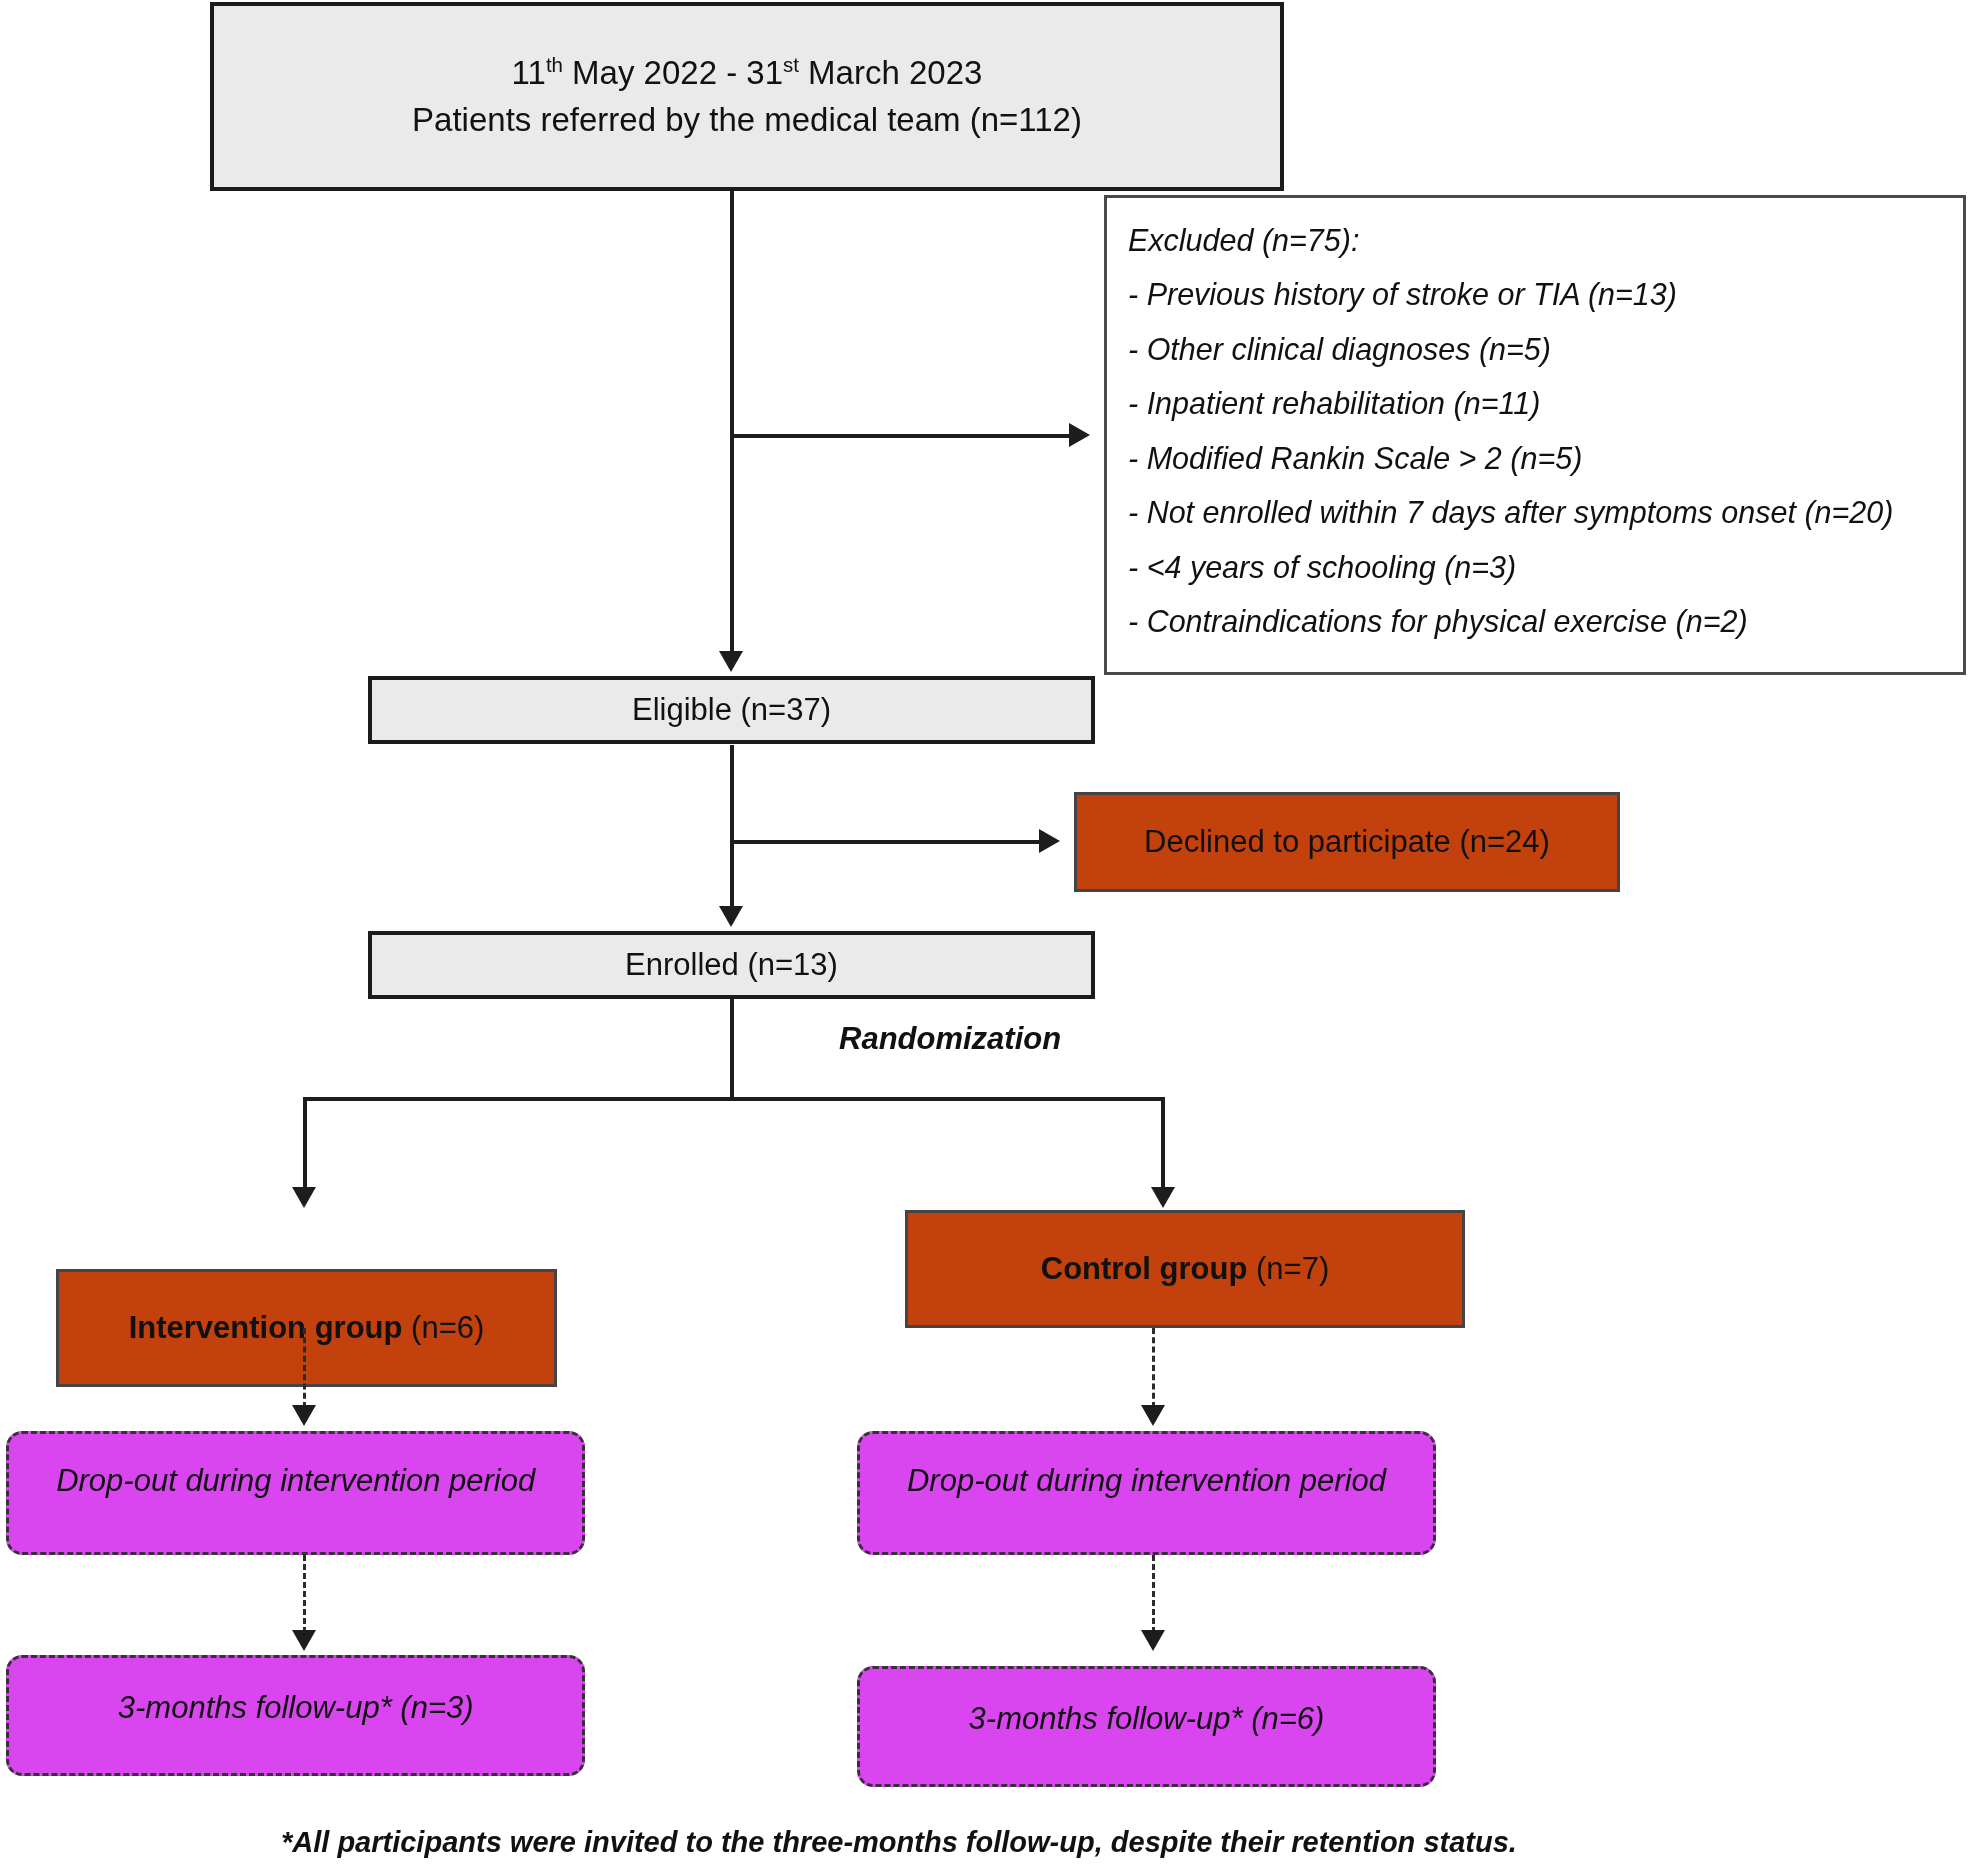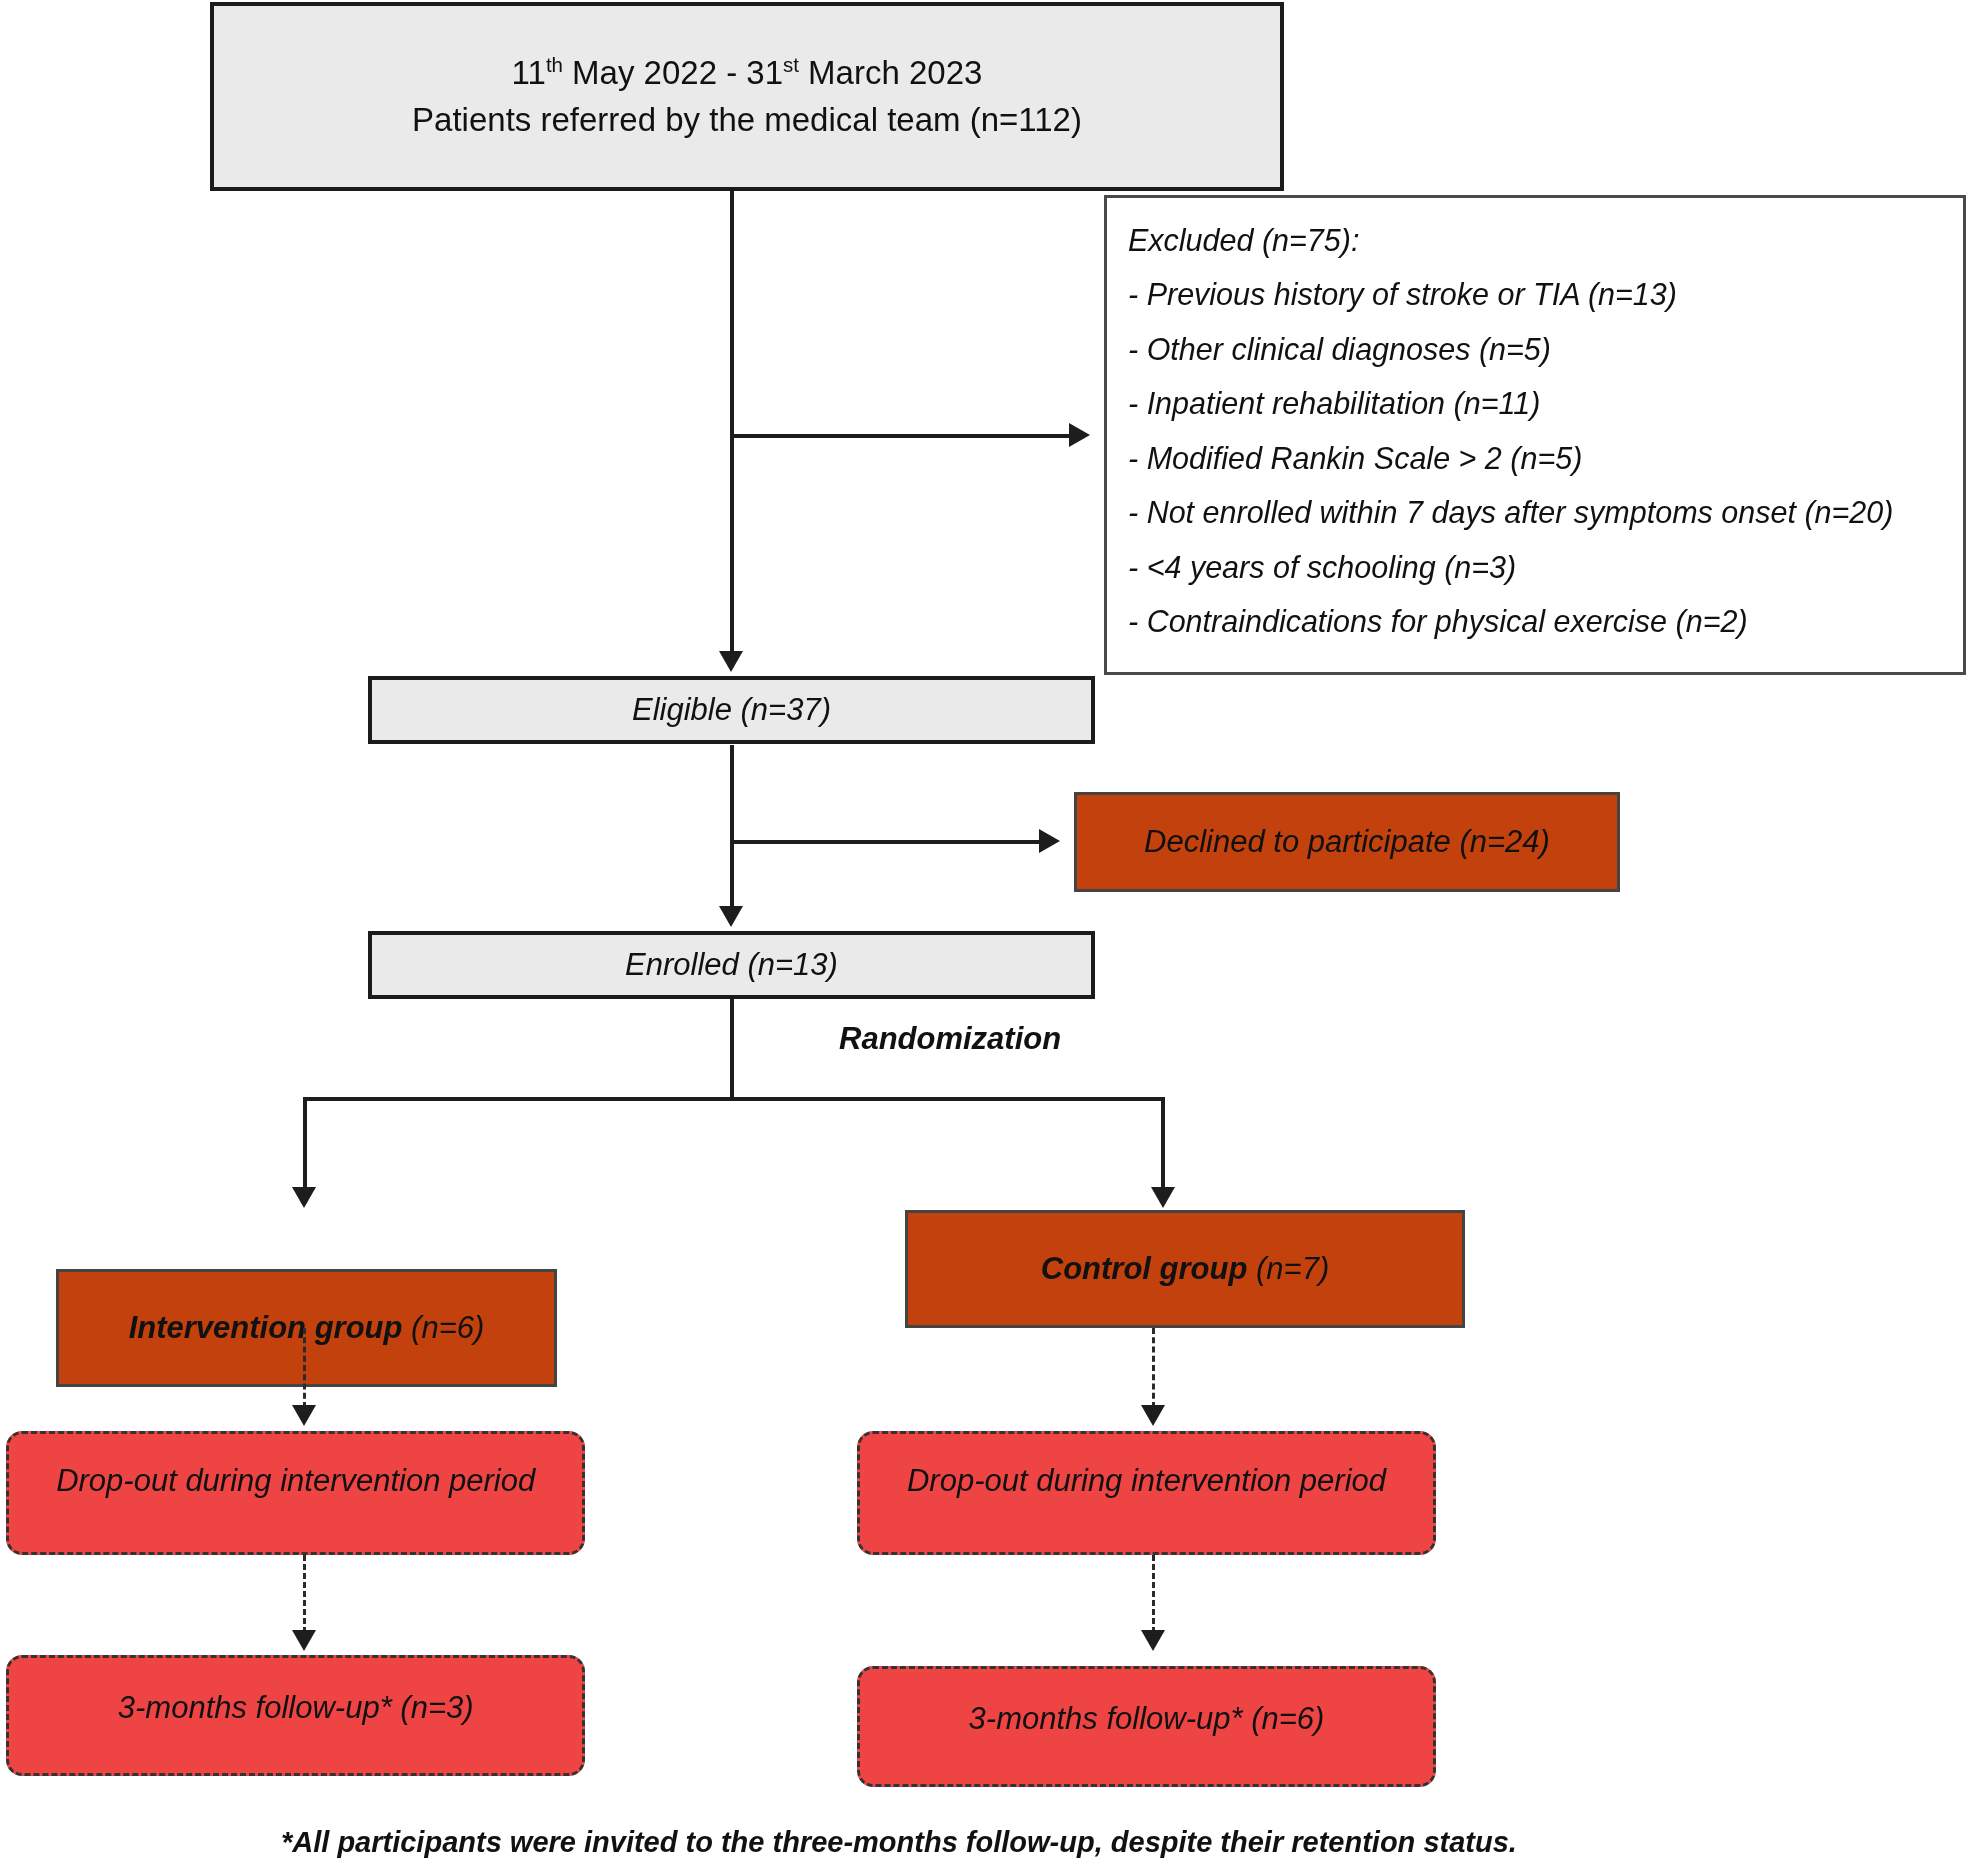--- a/index.html
+++ b/index.html
@@ -40,27 +40,27 @@
   .box-list {
     border: 3.1px solid #4a4a4a;
     background: #ffffff;
     align-items: flex-start;
     justify-content: flex-start;
     text-align: left;
   }
   .box-dashed {
     border: 3.7px dashed #333333;
     border-radius: 16px;
-    background: #ef4444;
+    background: #d946ef;
     align-items: flex-start;
     justify-content: center;
   }
 
   .t-big   { font-size: 33px; }
-  .t-mid   { font-size: 31px; font-style: italic; }
+  .t-mid   { font-size: 31px; }
   .t-list  { font-size: 30.5px; }
   .bold    { font-weight: bold; }
   .italic  { font-style: italic; }
 
   .inner-pad-list {
     padding: 21px 18.7px 12.4px 21px;
     width: 100%;
   }
   .list-line { white-space: nowrap; margin-bottom: 12.4px; font-style: italic; }
   .list-line:last-child { margin-bottom: 0; }

